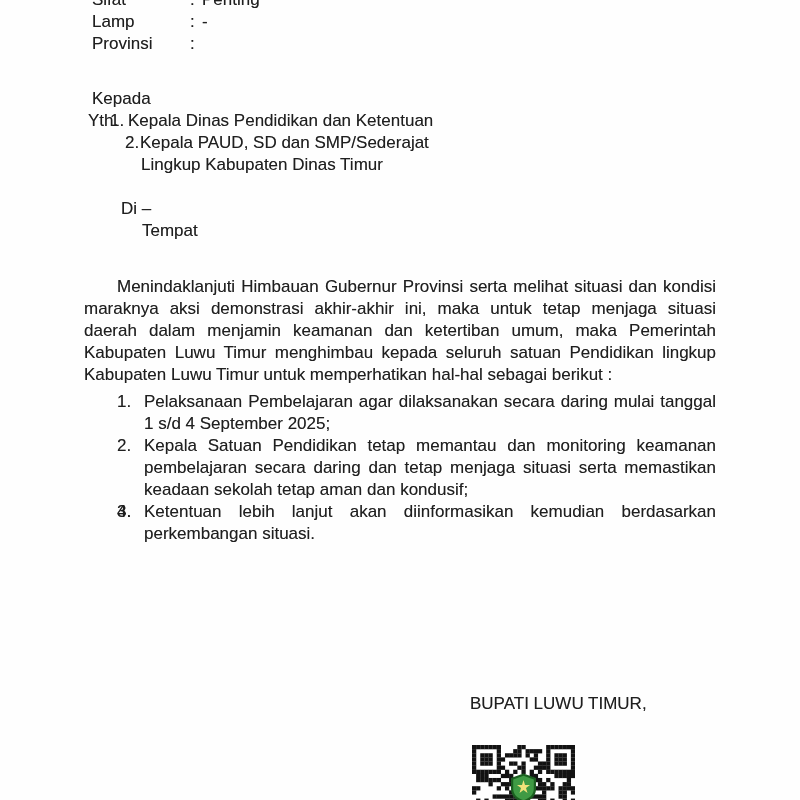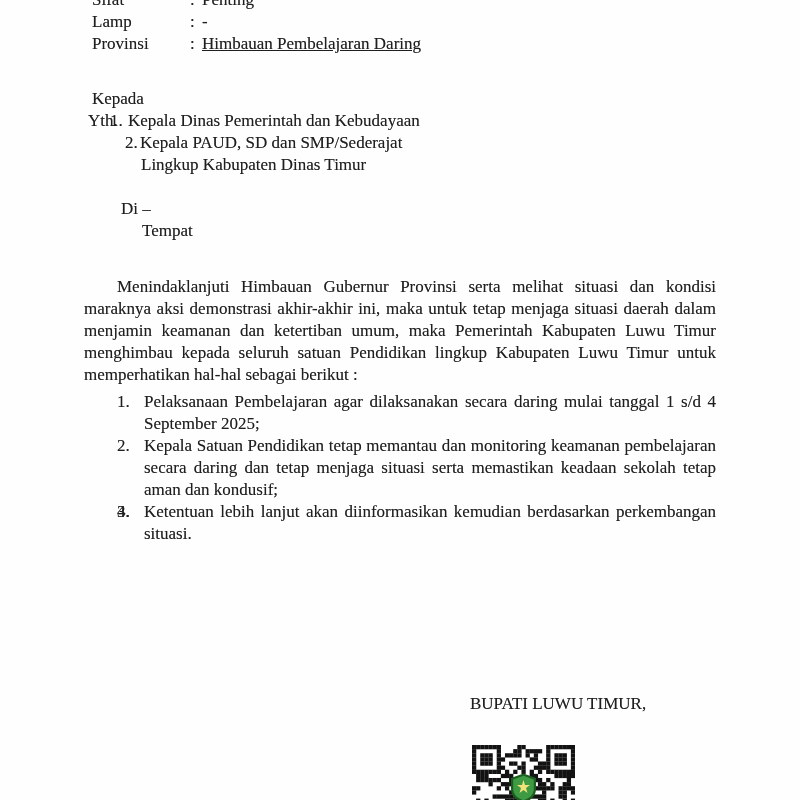--- a/index.html
+++ b/index.html
@@ -9,21 +9,21 @@
     width: 800px;
     height: 800px;
     overflow: hidden;
     background: #fefefe;
     color: #1f1f1f;
     font-family: "Liberation Sans", sans-serif;
     font-size: 17px;
     line-height: 22px;
     text-shadow: 0 0 0.6px rgba(20,20,20,0.45);
   }
-  .page { position: absolute; inset: 0; font-family: Liberation Serif, serif; }
+  .page { position: absolute; inset: 0; }
 
   
   .header-fields { position: absolute; top: -11px; left: 92px; }
   .field-row { display: flex; }
   .field-label { width: 98px; }
   .field-sep { width: 12px; }
   .underline { text-decoration: underline; }
 
   
   .recipient { position: absolute; top: 88px; left: 88px; width: 420px; }
@@ -83,30 +83,29 @@
       <span>Penting</span>
     </div>
     <div class="field-row">
       <span class="field-label">Lamp</span>
       <span class="field-sep">:</span>
       <span>-</span>
     </div>
     <div class="field-row">
       <span class="field-label">Provinsi</span>
       <span class="field-sep">:</span>
-      <span class="underline">Himbauan Pembelajaran Daring</span>
     </div>
   </div>
 
   <div class="recipient">
     <div class="kepada">Kepada</div>
     <div class="yth-row">
       <span class="yth-label">Yth.</span>
       <span class="num-col-1">1.</span>
-      <span>Kepala Dinas Pemerintah dan Kebudayaan</span>
+      <span>Kepala Dinas Pendidikan dan Ketentuan</span>
     </div>
     <div class="addr-row-2">
       <span class="num-col-2">2.</span>
       <span>Kepala PAUD, SD dan SMP/Sederajat</span>
     </div>
     <div class="addr-cont">Lingkup Kabupaten Dinas Timur</div>
     <div class="di-row">Di –</div>
     <div class="tempat-row">Tempat</div>
   </div>
 

